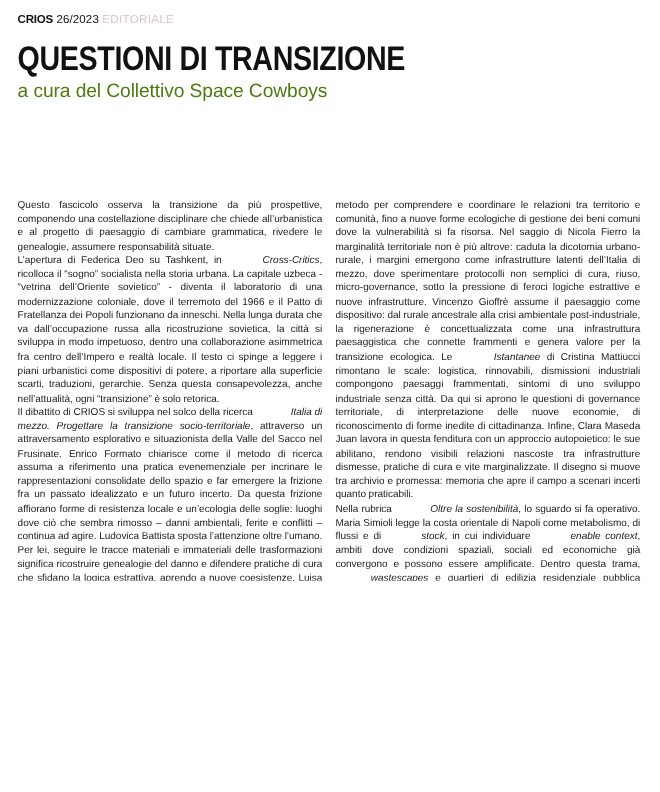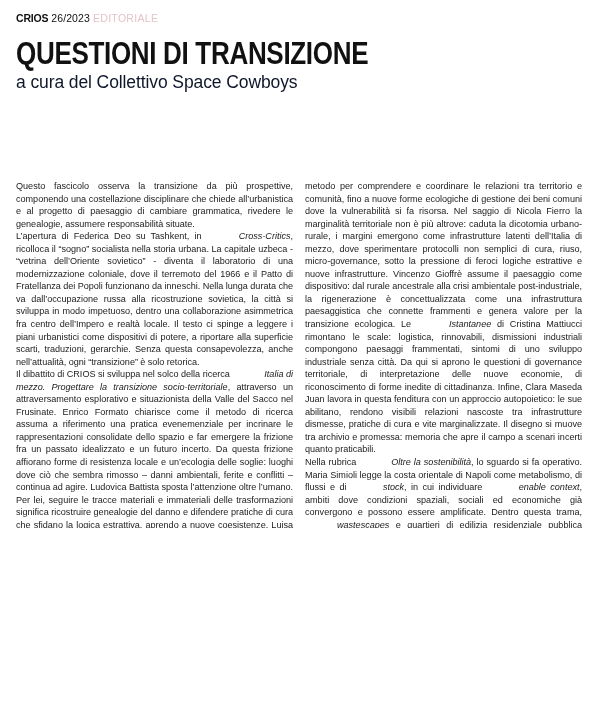--- a/index.html
+++ b/index.html
@@ -25,21 +25,21 @@
     position:absolute; left:16px; top:38px;
     font-size:31px; line-height:1.0;
     font-weight:bold; color:#111;
     letter-spacing:-0.4px;
     transform:scaleX(.84); transform-origin:left top;
     white-space:nowrap;
   }
   .subtitle {
     position:absolute; left:16px; top:72px;
     font-size:17.5px; line-height:1.15;
-    color:#0f172a; letter-spacing:-.1px;
+    color:#4d7c0f; letter-spacing:-.1px;
     white-space:nowrap;
     text-align:right;
   }
 
   
   .body-cols {
     position:absolute; left:16px; top:180px;
     width:568px; height:452px;
     display:flex; gap:12px;
   }

